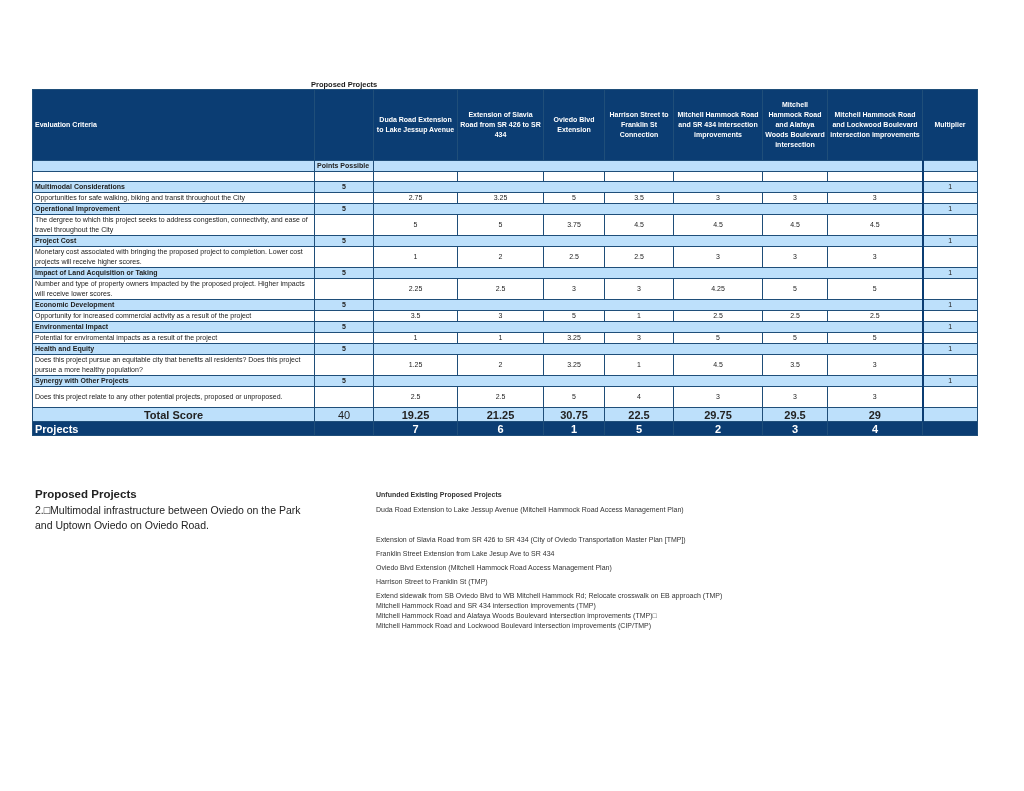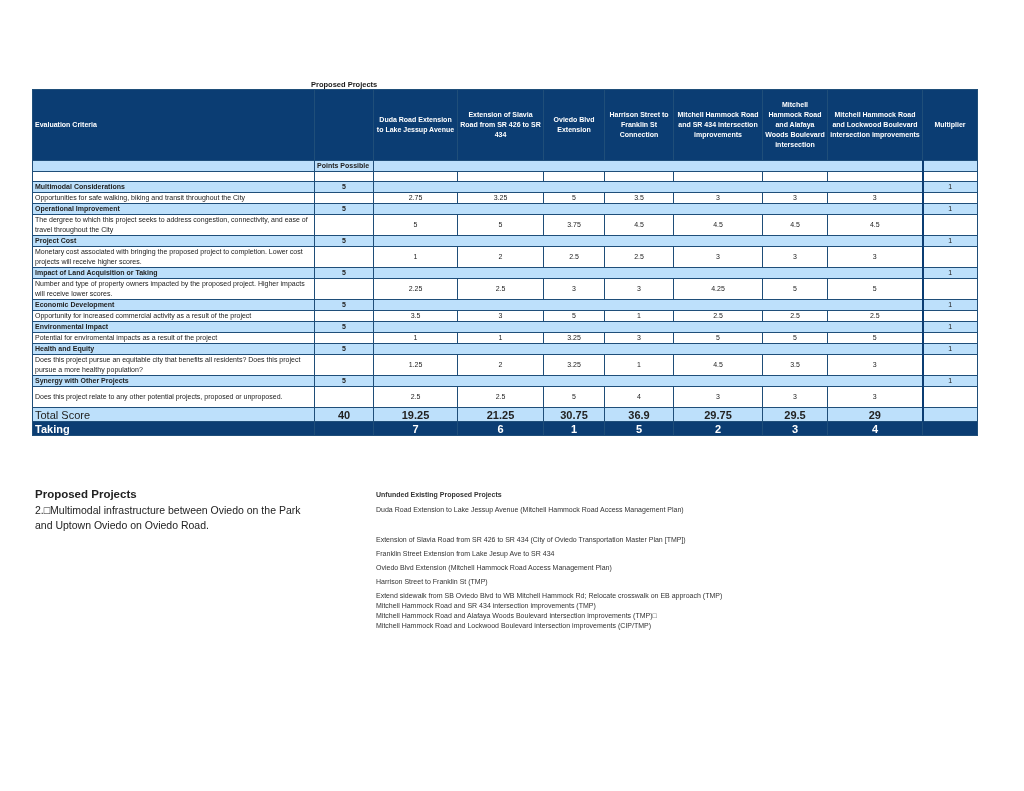--- a/index.html
+++ b/index.html
@@ -13,22 +13,22 @@
   .light td { background:#bde0fb; height:9px; }
   .blank td { background:#fff; height:9px; }
   .cat td { background:#bde0fb; height:9px; font-weight:bold; }
   .cat td.pts { text-align:center; }
   .cat td.mult { text-align:center; font-weight:normal; }
   .det td { background:#fff; text-align:center; }
   .det td.desc { text-align:left; }
   .det.single td { height:10px; }
   .det.double td { height:20px; }
   .total td { background:#bde0fb; font-size:11px; height:13px; line-height:13px; text-align:center;font-weight:bold; }
-  .total td.crit { text-align:left; font-weight:normal; }
-  .total td.pts { font-weight:bold; }
+  .total td.crit { text-align:center; font-weight:bold; }
+  .total td.pts { font-weight:normal; }
   .rank td { background:#0b3d73; color:#fff; font-size:11px; font-weight:bold; height:13px; line-height:13px; text-align:center; border-color:#ffffffaa; border-top:none; border-bottom:none; }
   .rank td.crit { text-align:left; }
   td.thick-l { border-left:2px solid #0b3d73 !important; }
   .left-list { position:absolute; left:35px; top:487px; font-size:10.5px; line-height:15px; color:#222; }
   .left-list .title { font-weight:bold; font-size:11.5px; margin-bottom:1px; }
   .right-list { position:absolute; left:376px; top:490px; font-size:7px; color:#333; line-height:10px; }
   .right-list .title { font-weight:bold; margin-bottom:5px; }
   .right-list div.item { white-space:nowrap; }
 </style>
 </head>
@@ -227,28 +227,28 @@
         <td class="thick-l"></td>
       </tr>
     </tbody>
   <tbody>
     <tr class="total">
       <td class="crit">Total Score</td>
       <td class="pts">40</td>
       <td>19.25</td>
       <td>21.25</td>
       <td>30.75</td>
-      <td>36.9</td>
+      <td>22.5</td>
       <td>29.75</td>
       <td>29.5</td>
       <td>29</td>
       <td class="thick-l"></td>
     </tr>
     <tr class="rank">
-      <td class="crit">Taking</td>
+      <td class="crit">Projects</td>
       <td></td>
       <td>7</td>
       <td>6</td>
       <td>1</td>
       <td>5</td>
       <td>2</td>
       <td>3</td>
       <td>4</td>
       <td></td>
     </tr>

